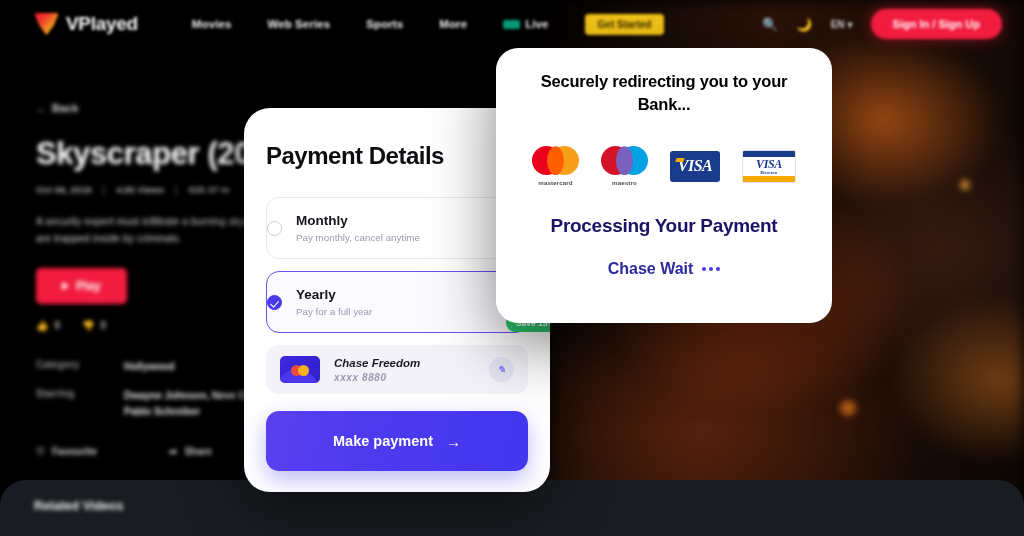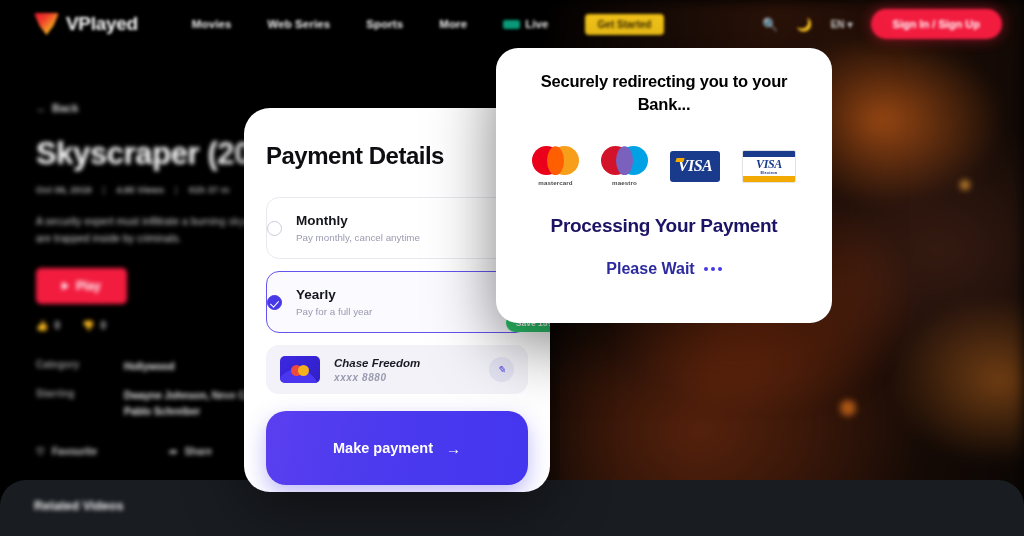--- a/index.html
+++ b/index.html
@@ -319,22 +319,22 @@
     margin-left: auto;
     width: 25px; height: 25px;
     border-radius: 50%;
     background: #e3e3f2;
     display: flex; align-items: center; justify-content: center;
     color: #4739e8;
     font-size: 10px;
   }
   .make-pay {
     margin-top: 17px;
-    height: 74px;
-    border-radius: 20px;
+    height: 60px;
+    border-radius: 13px;
     background: linear-gradient(100deg,#5a3ff0 0%, #4b3aee 45%, #4436f0 100%);
     display: flex; align-items: center; justify-content: center;
     gap: 13px;
     color: #fff;
     font-size: 14.5px;
     font-weight: 700;
     box-shadow: 0 9px 22px rgba(71,57,232,0.35);
   }
   .arrow-g { font-size: 15px; font-weight: 400; }
 
@@ -631,21 +631,21 @@
           <span class="ve-visa">VISA</span>
           <span class="ve-sub">Electron</span>
         </div>
         <div class="ve-bot"></div>
       </div>
     </div>
 
     <div class="proc-main">Processing Your Payment</div>
 
     <div class="proc-wait">
-      <span>Please Wait</span>
+      <span>Chase Wait</span>
       <span class="dots">
           <span></span>
           <span></span>
           <span></span>
         </span>
     </div>
   </div>
 
 </div>
 

